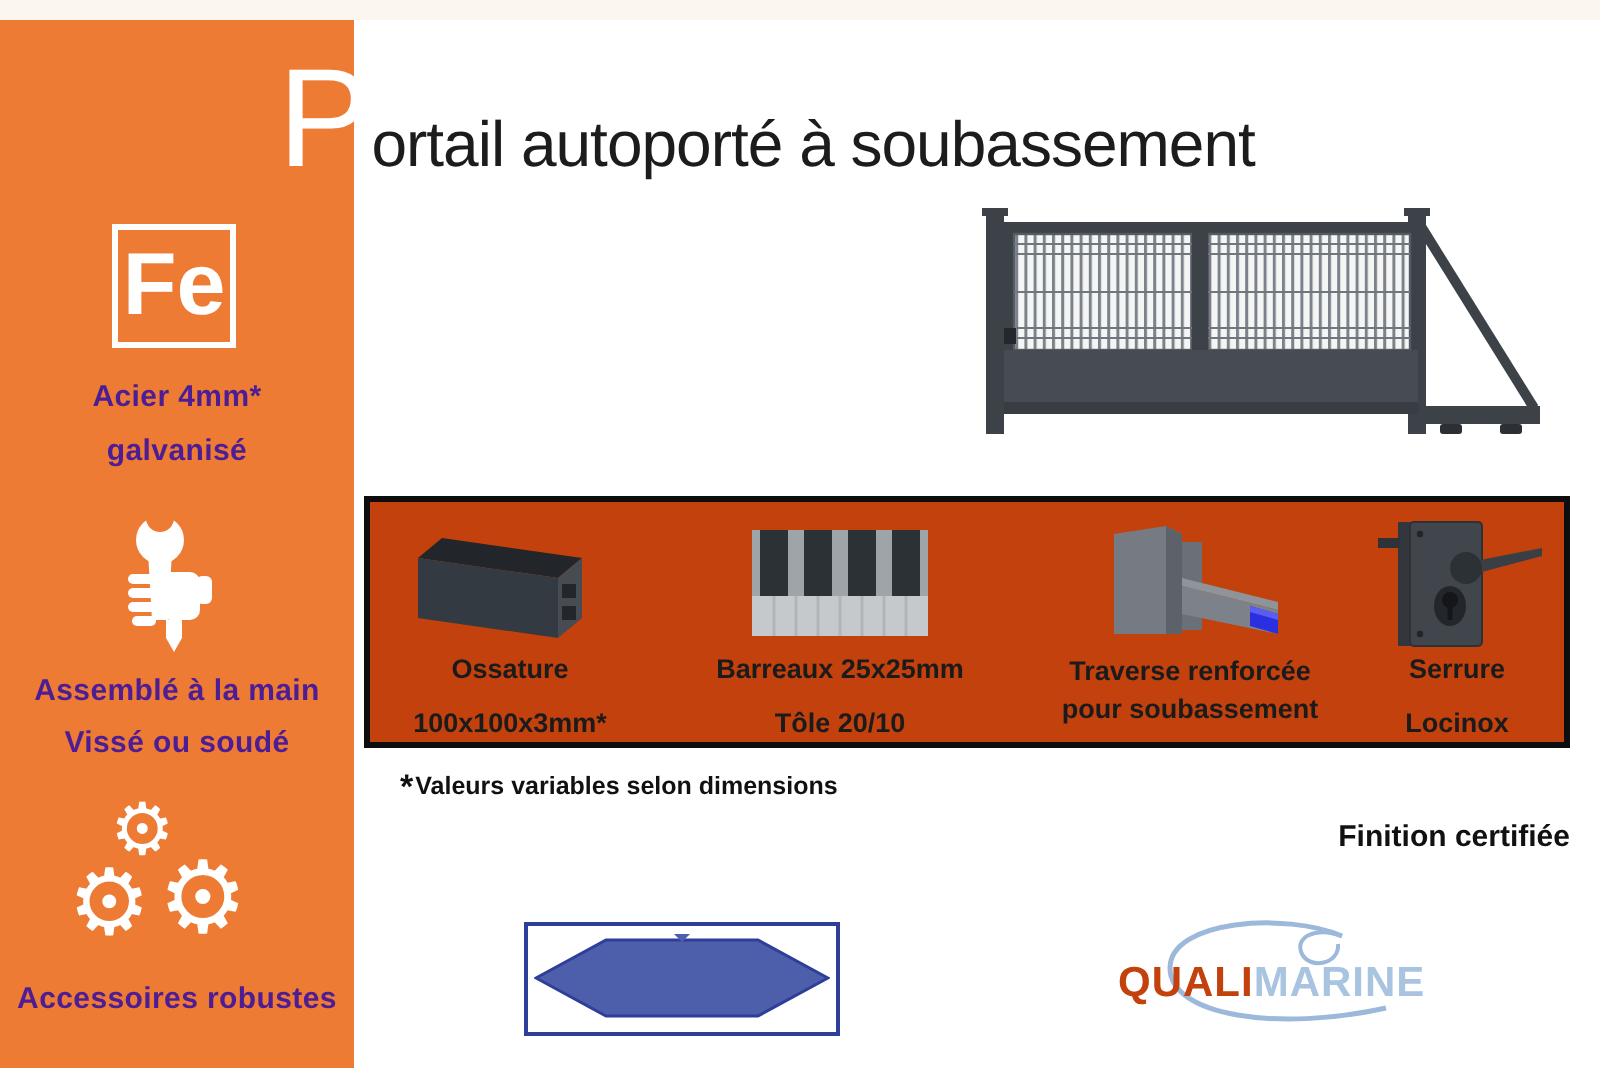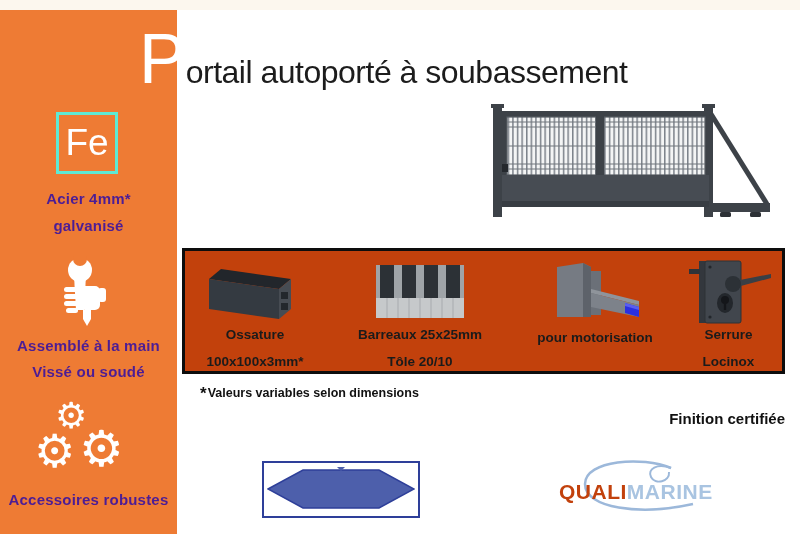--- a/index.html
+++ b/index.html
@@ -6,22 +6,22 @@
   .canvas{
     position:relative;width:800px;height:534px;background:#ffffff;
     overflow:hidden;font-family:"Liberation Sans",sans-serif;
   }
   .top-strip{position:absolute;left:0;top:0;width:800px;height:10px;background:#fcf7ee;}
   
   .sidebar{position:absolute;left:0;top:10px;width:177px;height:524px;background:#ee7b34;}
   .sidebar .caption{position:absolute;left:0;width:177px;text-align:center;color:#4c1d95;
     font-weight:bold;font-size:15px;letter-spacing:.2px;}
   .fe-square{position:absolute;left:56px;top:102px;width:56px;height:56px;
-    border:3px solid #5eead4;display:flex;align-items:center;justify-content:center;
-    color:#ffffff;font-size:37px;font-weight:normal;}
+    border:3px solid #ffffff;display:flex;align-items:center;justify-content:center;
+    color:#ffffff;font-size:44px;font-weight:bold;}
   .gear{position:absolute;color:#ffffff;font-family:"DejaVu Sans",sans-serif;line-height:1;}
   
   .title{position:absolute;left:139px;top:24px;display:flex;align-items:baseline;white-space:nowrap;}
   .title .initial{font-size:70px;line-height:1;color:#ffffff;font-weight:normal;}
   .title .rest{font-size:32px;letter-spacing:-0.5px;color:#1c1c1c;}
   
   .gate-wrap{position:absolute;left:480px;top:100px;width:300px;height:125px;}
   
   .features-box{position:absolute;left:182px;top:248px;width:603px;height:126px;
     border:3px solid #0d0d0d;box-sizing:border-box;background:#c2410c;display:flex;}
@@ -171,21 +171,22 @@
         <svg width="112" height="66" viewBox="0 0 112 66">
           <polygon points="18,8 44,4 52,8 52,58 18,58" fill="#767b83"></polygon>
           <polygon points="44,4 52,8 52,58 44,58" fill="#5d626a"></polygon>
           <rect x="52" y="12" width="10" height="44" fill="#6b7078"></rect>
           <polygon points="52,30 100,42 100,46 52,34" fill="#8f949b"></polygon>
           <polygon points="52,34 100,46 100,58 52,48" fill="#7d828a"></polygon>
           <polygon points="86,44 100,48 100,58 86,54" fill="#2a2fe0"></polygon>
           <polygon points="86,44 100,48 100,51 86,47" fill="#5a5ef0"></polygon>
         </svg>
       </div>
-      <div class="feature-label l2 tight">pour motorisation</div>
+      <div class="feature-label">Traverse renforcée</div>
+      <div class="feature-label l2 tight">pour soubassement</div>
     </div>
 
     <div class="feature-cell cell-4">
       <div class="img">
         <svg width="88" height="70" viewBox="0 0 88 70">
           <rect x="14" y="4" width="7" height="62" fill="#33373d"></rect>
           <rect x="4" y="12" width="11" height="5" fill="#2f3338"></rect>
           <rect x="20" y="4" width="36" height="62" rx="2" fill="#41464d" stroke="#2e3237"></rect>
           <polygon points="50,24 86,17 86,21 52,30" fill="#3a3f45"></polygon>
           <circle cx="48" cy="27" r="8" fill="#2c3136"></circle>

